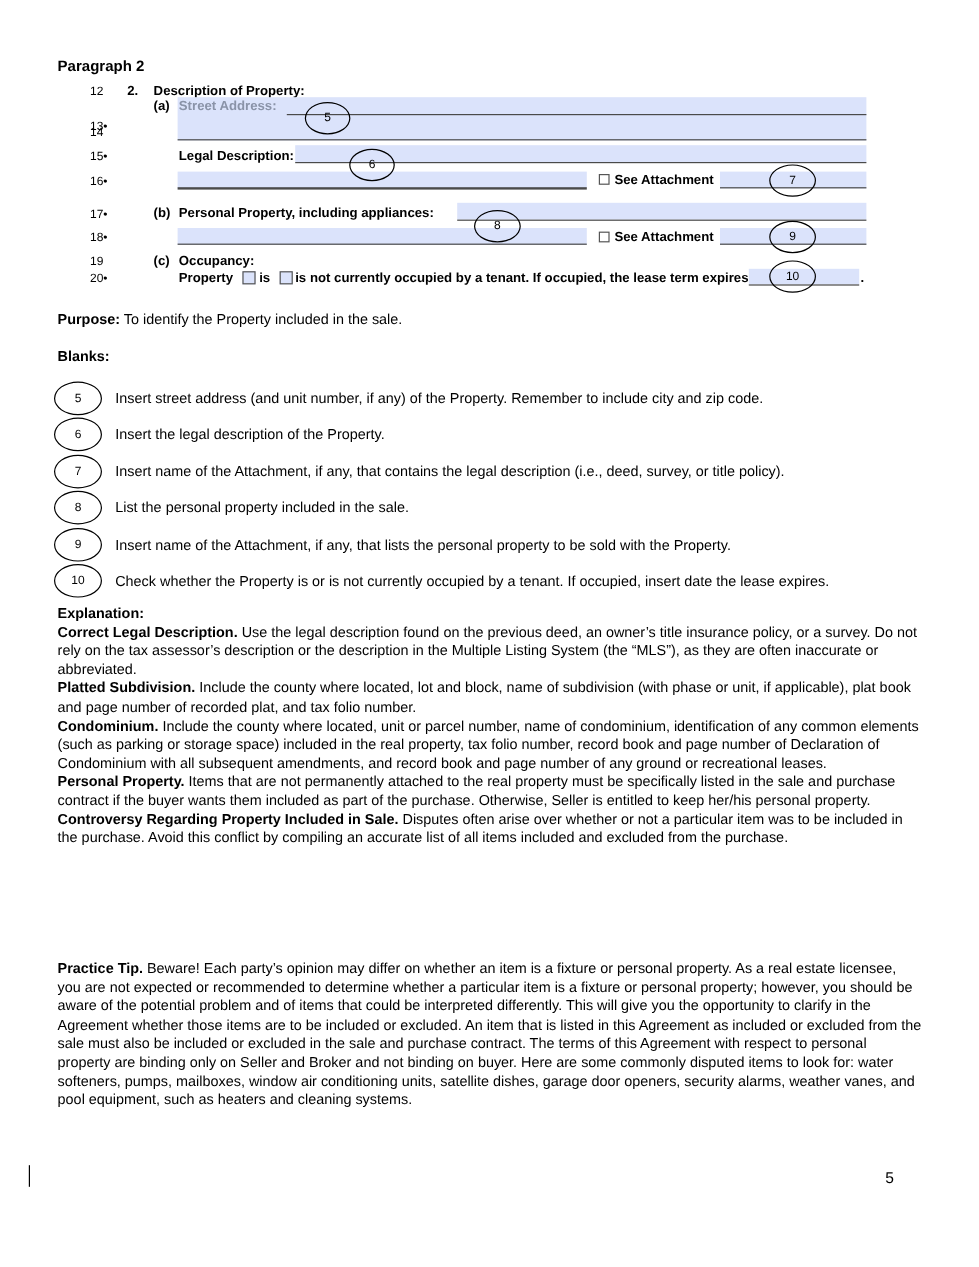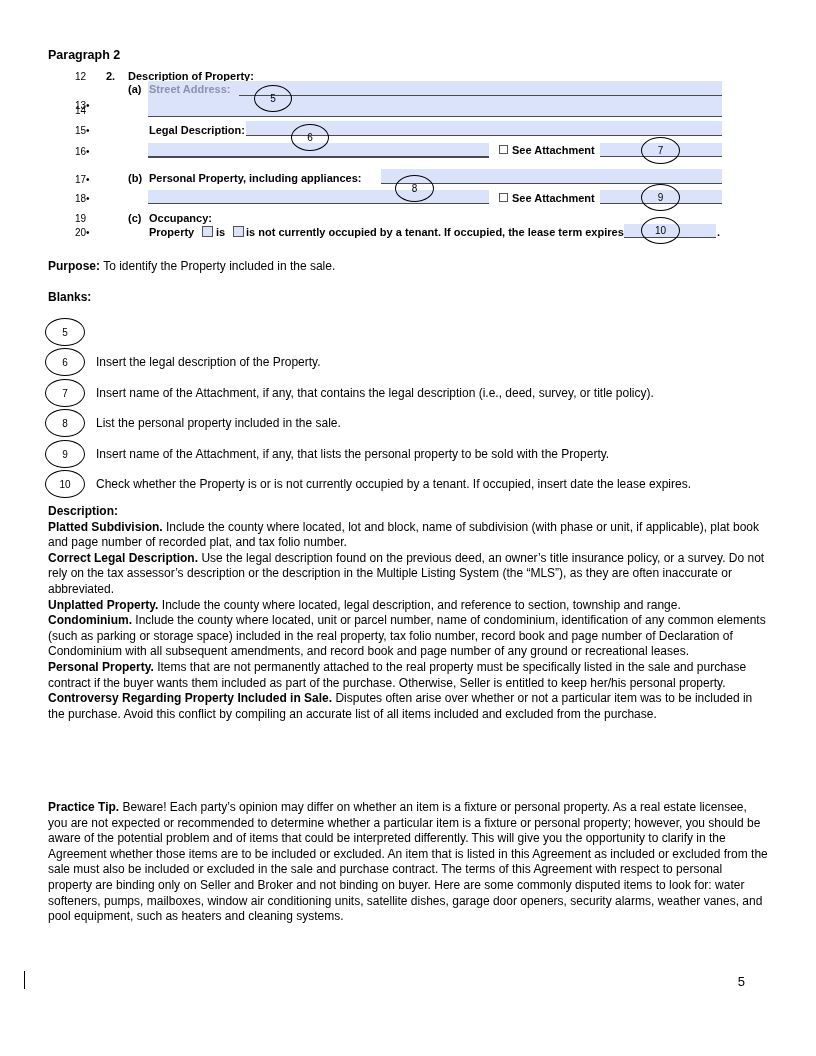--- a/index.html
+++ b/index.html
@@ -103,20 +103,21 @@
 <div class="txt" style="top:259px">
   <b>Purpose:</b><span> To identify the Property included in the sale.</span>
 </div>
 
 <div class="txt" style="top:290px">
   <b>Blanks:</b>
 </div>
 
 <div class="blank-row" style="top:318px">
   <div class="oval">5</div>
+  <span class="btext">Insert street address (and unit number, if any) of the Property. Remember to include city and zip code.</span>
 </div>
 <div class="blank-row" style="top:348px">
   <div class="oval">6</div>
   <span class="btext">Insert the legal description of the Property.</span>
 </div>
 <div class="blank-row" style="top:379px">
   <div class="oval">7</div>
   <span class="btext">Insert name of the Attachment, if any, that contains the legal description (i.e., deed, survey, or title policy).</span>
 </div>
 <div class="blank-row" style="top:409px">
@@ -126,24 +127,23 @@
 <div class="blank-row" style="top:440px">
   <div class="oval">9</div>
   <span class="btext">Insert name of the Attachment, if any, that lists the personal property to be sold with the Property.</span>
 </div>
 <div class="blank-row" style="top:470px">
   <div class="oval">10</div>
   <span class="btext">Check whether the Property is or is not currently occupied by a tenant. If occupied, insert date the lease expires.</span>
 </div>
 
 <div class="txt" style="top:504px">
-  <div><b>Description:</b></div>
+  <div><b>Explanation:</b></div>
+  <div><b>Correct Legal Description.</b><span> Use the legal description found on the previous deed, an owner’s title insurance policy, or a survey. Do not rely on the tax assessor’s description or the description in the Multiple Listing System (the “MLS”), as they are often inaccurate or abbreviated.</span></div>
   <div><b>Platted Subdivision.</b><span> Include the county where located, lot and block, name of subdivision (with phase or unit, if applicable), plat book and page number of recorded plat, and tax folio number.</span></div>
-  <div><b>Correct Legal Description.</b><span> Use the legal description found on the previous deed, an owner’s title insurance policy, or a survey. Do not rely on the tax assessor’s description or the description in the Multiple Listing System (the “MLS”), as they are often inaccurate or abbreviated.</span></div>
-  <div><b>Unplatted Property.</b><span> Include the county where located, legal description, and reference to section, township and range.</span></div>
   <div><b>Condominium.</b><span> Include the county where located, unit or parcel number, name of condominium, identification of any common elements (such as parking or storage space) included in the real property, tax folio number, record book and page number of Declaration of Condominium with all subsequent amendments, and record book and page number of any ground or recreational leases.</span></div>
   <div><b>Personal Property.</b><span> Items that are not permanently attached to the real property must be specifically listed in the sale and purchase contract if the buyer wants them included as part of the purchase. Otherwise, Seller is entitled to keep her/his personal property.</span></div>
   <div><b>Controversy Regarding Property Included in Sale.</b><span> Disputes often arise over whether or not a particular item was to be included in the purchase. Avoid this conflict by compiling an accurate list of all items included and excluded from the purchase.</span></div>
 </div>
 
 <div class="txt" style="top:800px">
   <b>Practice Tip.</b><span> Beware! Each party’s opinion may differ on whether an item is a fixture or personal property. As a real estate licensee, you are not expected or recommended to determine whether a particular item is a fixture or personal property; however, you should be aware of the potential problem and of items that could be interpreted differently. This will give you the opportunity to clarify in the Agreement whether those items are to be included or excluded. An item that is listed in this Agreement as included or excluded from the sale must also be included or excluded in the sale and purchase contract. The terms of this Agreement with respect to personal property are binding only on Seller and Broker and not binding on buyer. Here are some commonly disputed items to look for: water softeners, pumps, mailboxes, window air conditioning units, satellite dishes, garage door openers, security alarms, weather vanes, and pool equipment, such as heaters and cleaning systems.</span>
 </div>
 
 <div class="abs cursor-bar"></div>

